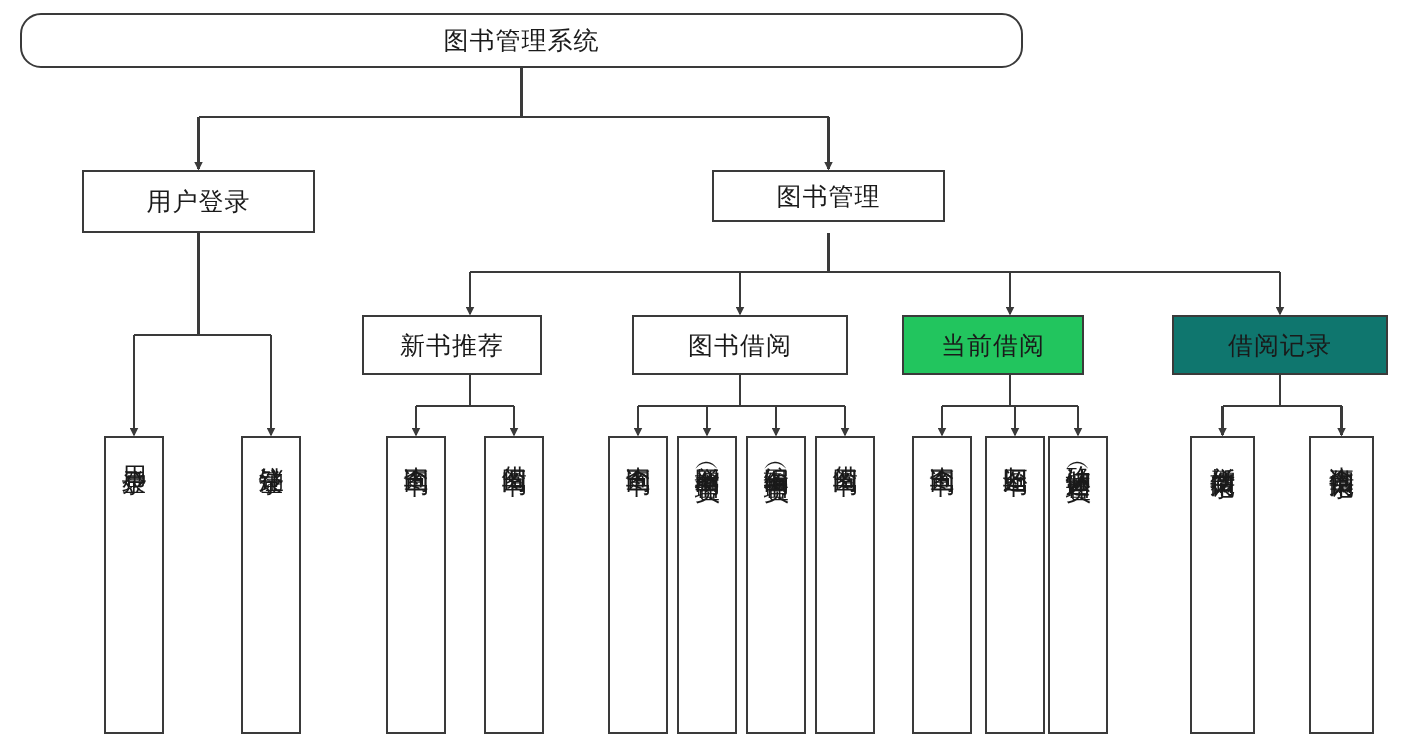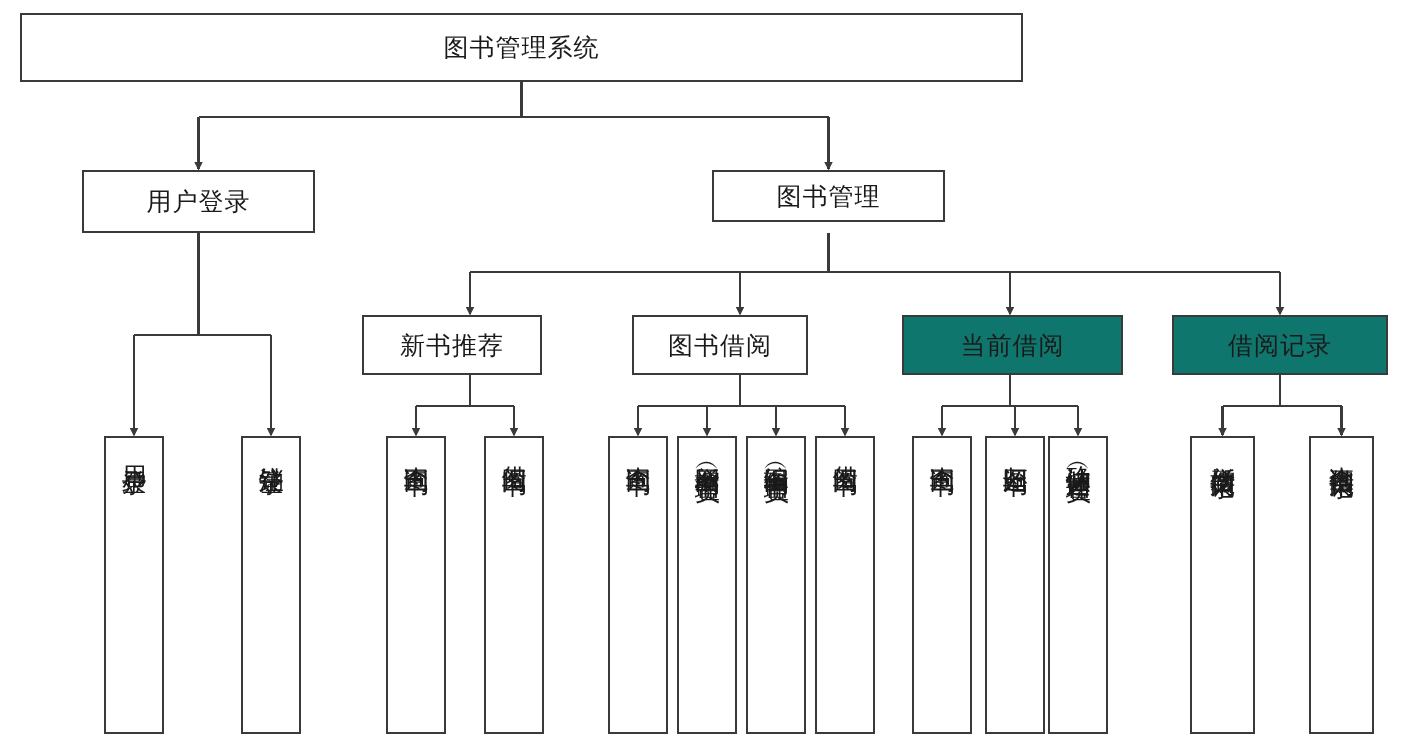--- a/index.html
+++ b/index.html
@@ -106,36 +106,36 @@
       <line x1="942" y1="406" x2="1078" y2="406" stroke="#3a3a3a" stroke-width="2.5" shape-rendering="crispEdges"></line>
       <line x1="942" y1="406" x2="942" y2="435" stroke="#3a3a3a" stroke-width="2.5" shape-rendering="crispEdges" marker-end="url(#arrow)"></line>
       <line x1="1015" y1="406" x2="1015" y2="435" stroke="#3a3a3a" stroke-width="2.5" shape-rendering="crispEdges" marker-end="url(#arrow)"></line>
       <line x1="1078" y1="406" x2="1078" y2="435" stroke="#3a3a3a" stroke-width="2.5" shape-rendering="crispEdges" marker-end="url(#arrow)"></line>
       <line x1="1280" y1="375" x2="1280" y2="406" stroke="#3a3a3a" stroke-width="2.5" shape-rendering="crispEdges"></line>
       <line x1="1222.5" y1="406" x2="1341.5" y2="406" stroke="#3a3a3a" stroke-width="2.5" shape-rendering="crispEdges"></line>
       <line x1="1222.5" y1="406" x2="1222.5" y2="435" stroke="#3a3a3a" stroke-width="2.5" shape-rendering="crispEdges" marker-end="url(#arrow)"></line>
       <line x1="1341.5" y1="406" x2="1341.5" y2="435" stroke="#3a3a3a" stroke-width="2.5" shape-rendering="crispEdges" marker-end="url(#arrow)"></line>
     </svg>
   <div id="nodes">
-      <div class="node horiz" style="left: 20px; top: 13px; width: 1003px; height: 69px; border-color: rgb(58, 58, 58); background: rgb(255, 255, 255); color: rgb(26, 26, 26);">
+      <div class="node horiz" style="left: 20px; top: 13px; width: 1003px; height: 55px; border-color: rgb(58, 58, 58); background: rgb(255, 255, 255); color: rgb(26, 26, 26); border-radius: 21px;">
         <span class="node-label">图书管理系统</span>
       </div>
       <div class="node horiz" style="left: 82px; top: 170px; width: 233px; height: 63px; border-color: rgb(58, 58, 58); background: rgb(255, 255, 255); color: rgb(26, 26, 26);">
         <span class="node-label">用户登录</span>
       </div>
       <div class="node horiz" style="left: 712px; top: 170px; width: 233px; height: 52px; border-color: rgb(58, 58, 58); background: rgb(255, 255, 255); color: rgb(26, 26, 26);">
         <span class="node-label">图书管理</span>
       </div>
       <div class="node horiz" style="left: 362px; top: 315px; width: 180px; height: 60px; border-color: rgb(58, 58, 58); background: rgb(255, 255, 255); color: rgb(26, 26, 26);">
         <span class="node-label">新书推荐</span>
       </div>
-      <div class="node horiz" style="left: 632px; top: 315px; width: 176px; height: 60px; border-color: rgb(58, 58, 58); background: rgb(255, 255, 255); color: rgb(26, 26, 26);">
+      <div class="node horiz" style="left: 632px; top: 315px; width: 216px; height: 60px; border-color: rgb(58, 58, 58); background: rgb(255, 255, 255); color: rgb(26, 26, 26);">
         <span class="node-label">图书借阅</span>
       </div>
-      <div class="node horiz" style="left: 902px; top: 315px; width: 221px; height: 60px; border-color: rgb(58, 58, 58); background: #0f766e; color: rgb(26, 26, 26);">
+      <div class="node horiz" style="left: 902px; top: 315px; width: 182px; height: 60px; border-color: rgb(58, 58, 58); background: #22c55e; color: rgb(26, 26, 26);">
         <span class="node-label">当前借阅</span>
       </div>
       <div class="node horiz" style="left: 1172px; top: 315px; width: 216px; height: 60px; border-color: rgb(58, 58, 58); background: #0f766e; color: rgb(26, 26, 26);">
         <span class="node-label">借阅记录</span>
       </div>
       <div class="node vert" style="left: 104px; top: 436px; width: 60px; height: 298px; border-color: rgb(58, 58, 58); background: rgb(255, 255, 255); color: rgb(26, 26, 26);">
         <span class="vtext">用户登录</span>
       </div>
       <div class="node vert" style="left: 241px; top: 436px; width: 60px; height: 298px; border-color: rgb(58, 58, 58); background: rgb(255, 255, 255); color: rgb(26, 26, 26);">
         <span class="vtext">注销登录</span>

